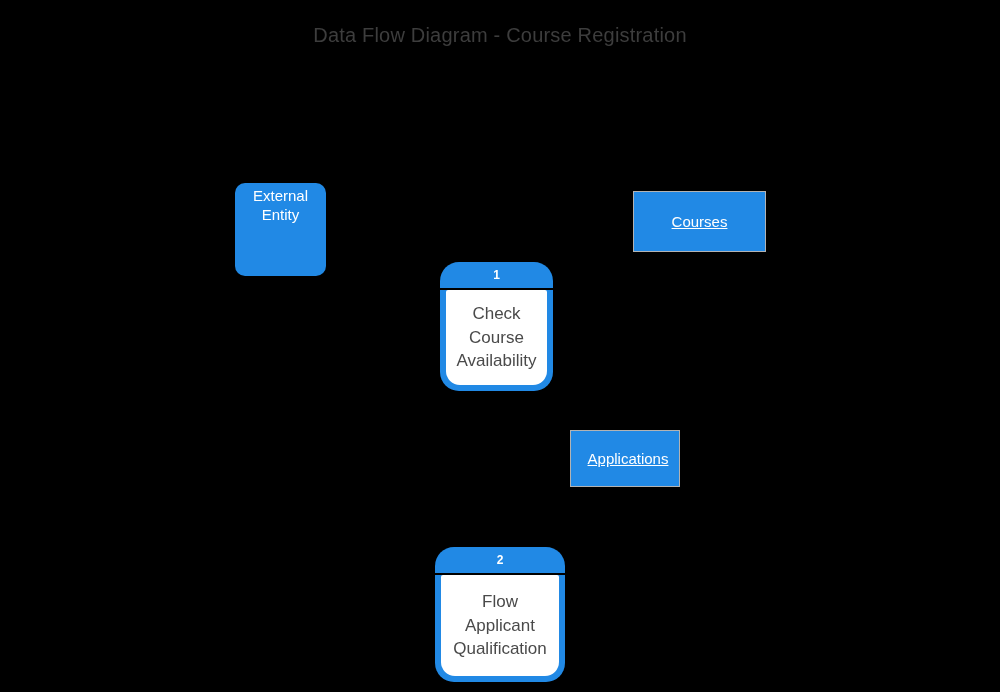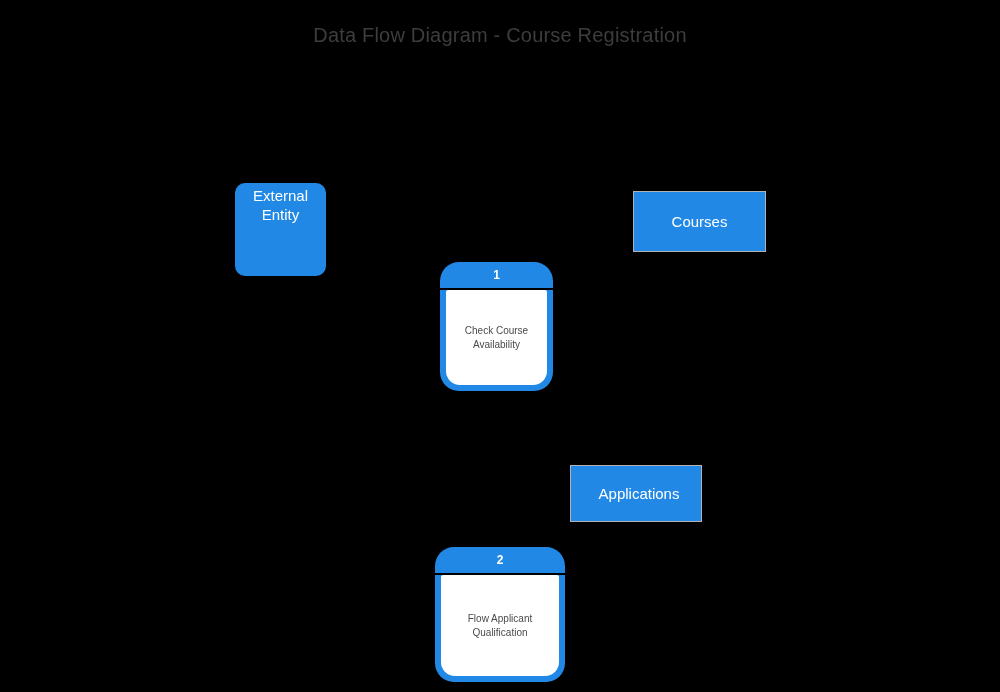--- a/index.html
+++ b/index.html
@@ -46,20 +46,21 @@
   
   .store {
     background: var(--node-blue, #2189e5);
     border: 1px solid var(--store-border, #b3b3b3);
     display: flex;
     align-items: center;
     justify-content: center;
     text-align: center;
     color: var(--node-label-text, #fff);
     font-size: 15px;
+    text-decoration: underline;
   }
   
   .process {
     background: var(--node-blue, #2189e5);
     border-radius: 19px;
     display: flex;
     flex-direction: column;
     overflow: hidden;
   }
   .process-header {
@@ -80,29 +81,29 @@
   }
   .process-body {
     flex: 1;
     margin: 0 6px 6px 6px;
     background: var(--process-body-bg, #fff);
     border-radius: 2px 2px 14px 14px;
     display: flex;
     align-items: center;
     justify-content: center;
     text-align: center;
-    font-size: 10px;
+    font-size: 17px;
     line-height: 1.4;
     color: var(--process-text, #4a4a4a);
     padding: 0 6px;
   }
   #external-entity { left: 235px; top: 183px; width: 91px;  height: 93px; }
   #courses         { left: 633px; top: 191px; width: 133px; height: 61px; }
   #process-1       { left: 440px; top: 262px; width: 113px; height: 129px; }
-  #applications    { left: 570px; top: 465px; width: 132px; height: 57px; padding-left: 6px; }
+  #applications    { left: 570px; top: 430px; width: 110px; height: 57px; padding-left: 6px; }
   #process-2       { left: 435px; top: 547px; width: 130px; height: 135px; }
 </style>
 </head>
 <body>
 
 <div class="canvas">
 
   <div class="title">Data Flow Diagram - Course Registration</div>
 
   <div class="node entity-square" id="external-entity">

